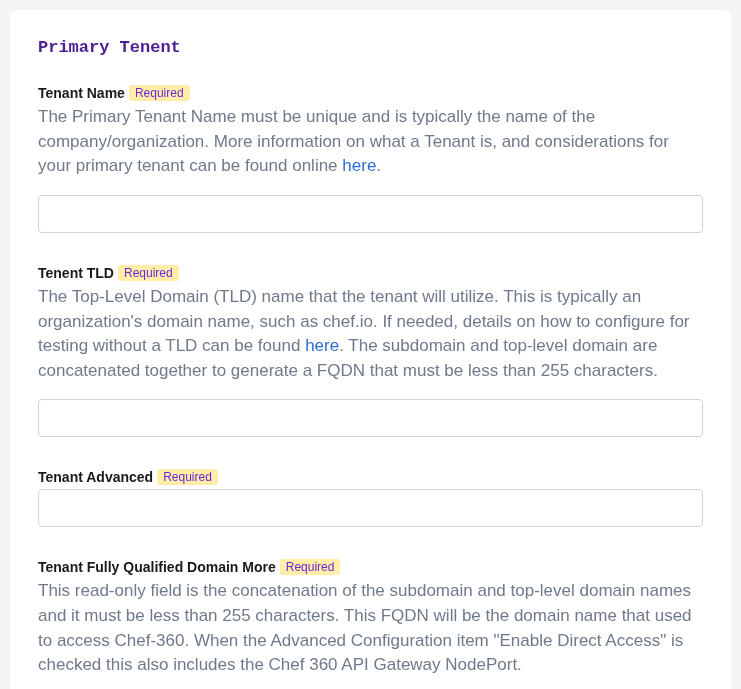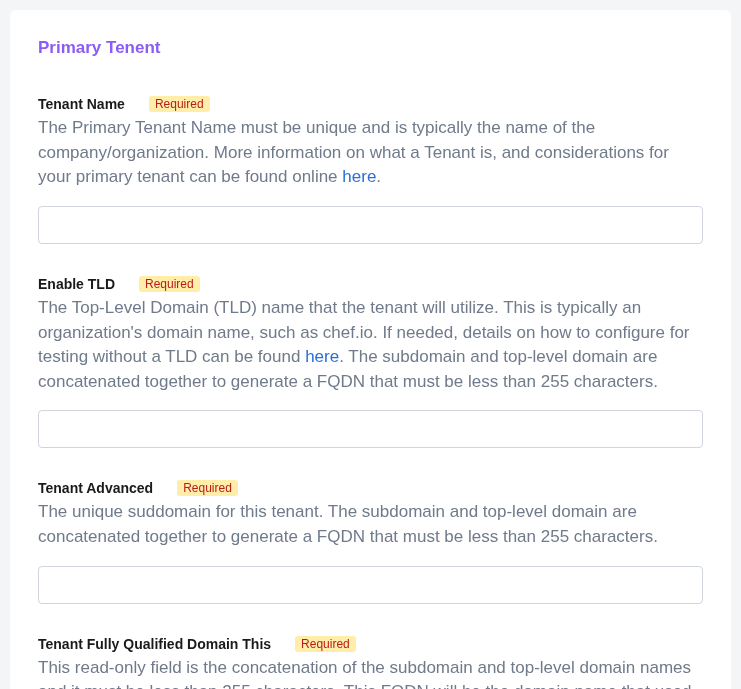--- a/index.html
+++ b/index.html
@@ -14,40 +14,41 @@
       width: 741px;
     }
     .card {
       background: #ffffff;
       border-radius: 6px;
       padding: 28px 28px 18px 28px;
     }
     .section-title {
       font-size: 17px;
       font-weight: 700;
-      color: #8b5cf6;
-      margin-bottom: 38px;
+      color: #4c1d95;
+      margin-bottom: 28px;
+      font-family: Liberation Mono, monospace;
     }
     .field-group {
       margin-bottom: 32px;
     }
     .field-label-row {
       display: flex;
-      gap: 24px;
+      gap: 4px;
       margin-bottom: 4px;
     }
     .field-label {
       font-size: 14px;
       font-weight: 600;
       color: #1a1a1a;
     }
     .required-badge {
       font-size: 12px;
       font-weight: 400;
-      color: #b91c1c;
+      color: #6d28d9;
       background: #ffeda8;
       padding: 1px 6px;
       border-radius: 3px;
     }
     .field-description {
       font-size: 17px;
       line-height: 1.45;
       color: #6f7a8a;
       margin-bottom: 16px;
     }
@@ -82,39 +83,38 @@
       <span class="required-badge">Required</span>
     </div>
     <p class="field-description">
       <span>The Primary Tenant Name must be unique and is typically the name of the company/organization. More information on what a Tenant is, and considerations for your primary tenant can be found online </span><a href="#">here</a><span>.</span>
     </p>
     <input type="text" class="text-input" style="">
   </div>
 
   <div class="field-group">
     <div class="field-label-row">
-      <span class="field-label">Enable TLD</span>
+      <span class="field-label">Tenent TLD</span>
       <span class="required-badge">Required</span>
     </div>
     <p class="field-description">
       <span>The Top-Level Domain (TLD) name that the tenant will utilize. This is typically an organization's domain name, such as chef.io. If needed, details on how to configure for testing without a TLD can be found </span><a href="#">here</a><span>. The subdomain and top-level domain are concatenated together to generate a FQDN that must be less than 255 characters.</span>
     </p>
     <input type="text" class="text-input" style="">
   </div>
 
   <div class="field-group">
     <div class="field-label-row">
       <span class="field-label">Tenant Advanced</span>
       <span class="required-badge">Required</span>
     </div>
-    <p class="field-description">The unique suddomain for this tenant. The subdomain and top-level domain are concatenated together to generate a FQDN that must be less than 255 characters.</p>
     <input type="text" class="text-input" style="">
   </div>
 
   <div class="field-group" style="margin-bottom:0">
     <div class="field-label-row">
-      <span class="field-label">Tenant Fully Qualified Domain This</span>
+      <span class="field-label">Tenant Fully Qualified Domain More</span>
       <span class="required-badge">Required</span>
     </div>
     <p class="field-description">This read-only field is the concatenation of the subdomain and top-level domain names and it must be less than 255 characters. This FQDN will be the domain name that used to access Chef-360. When the Advanced Configuration item "Enable Direct Access" is checked this also includes the Chef 360 API Gateway NodePort.</p>
     <input type="text" class="text-input readonly" readonly="" style="">
   </div>
 </div>
 
 </body></html>

